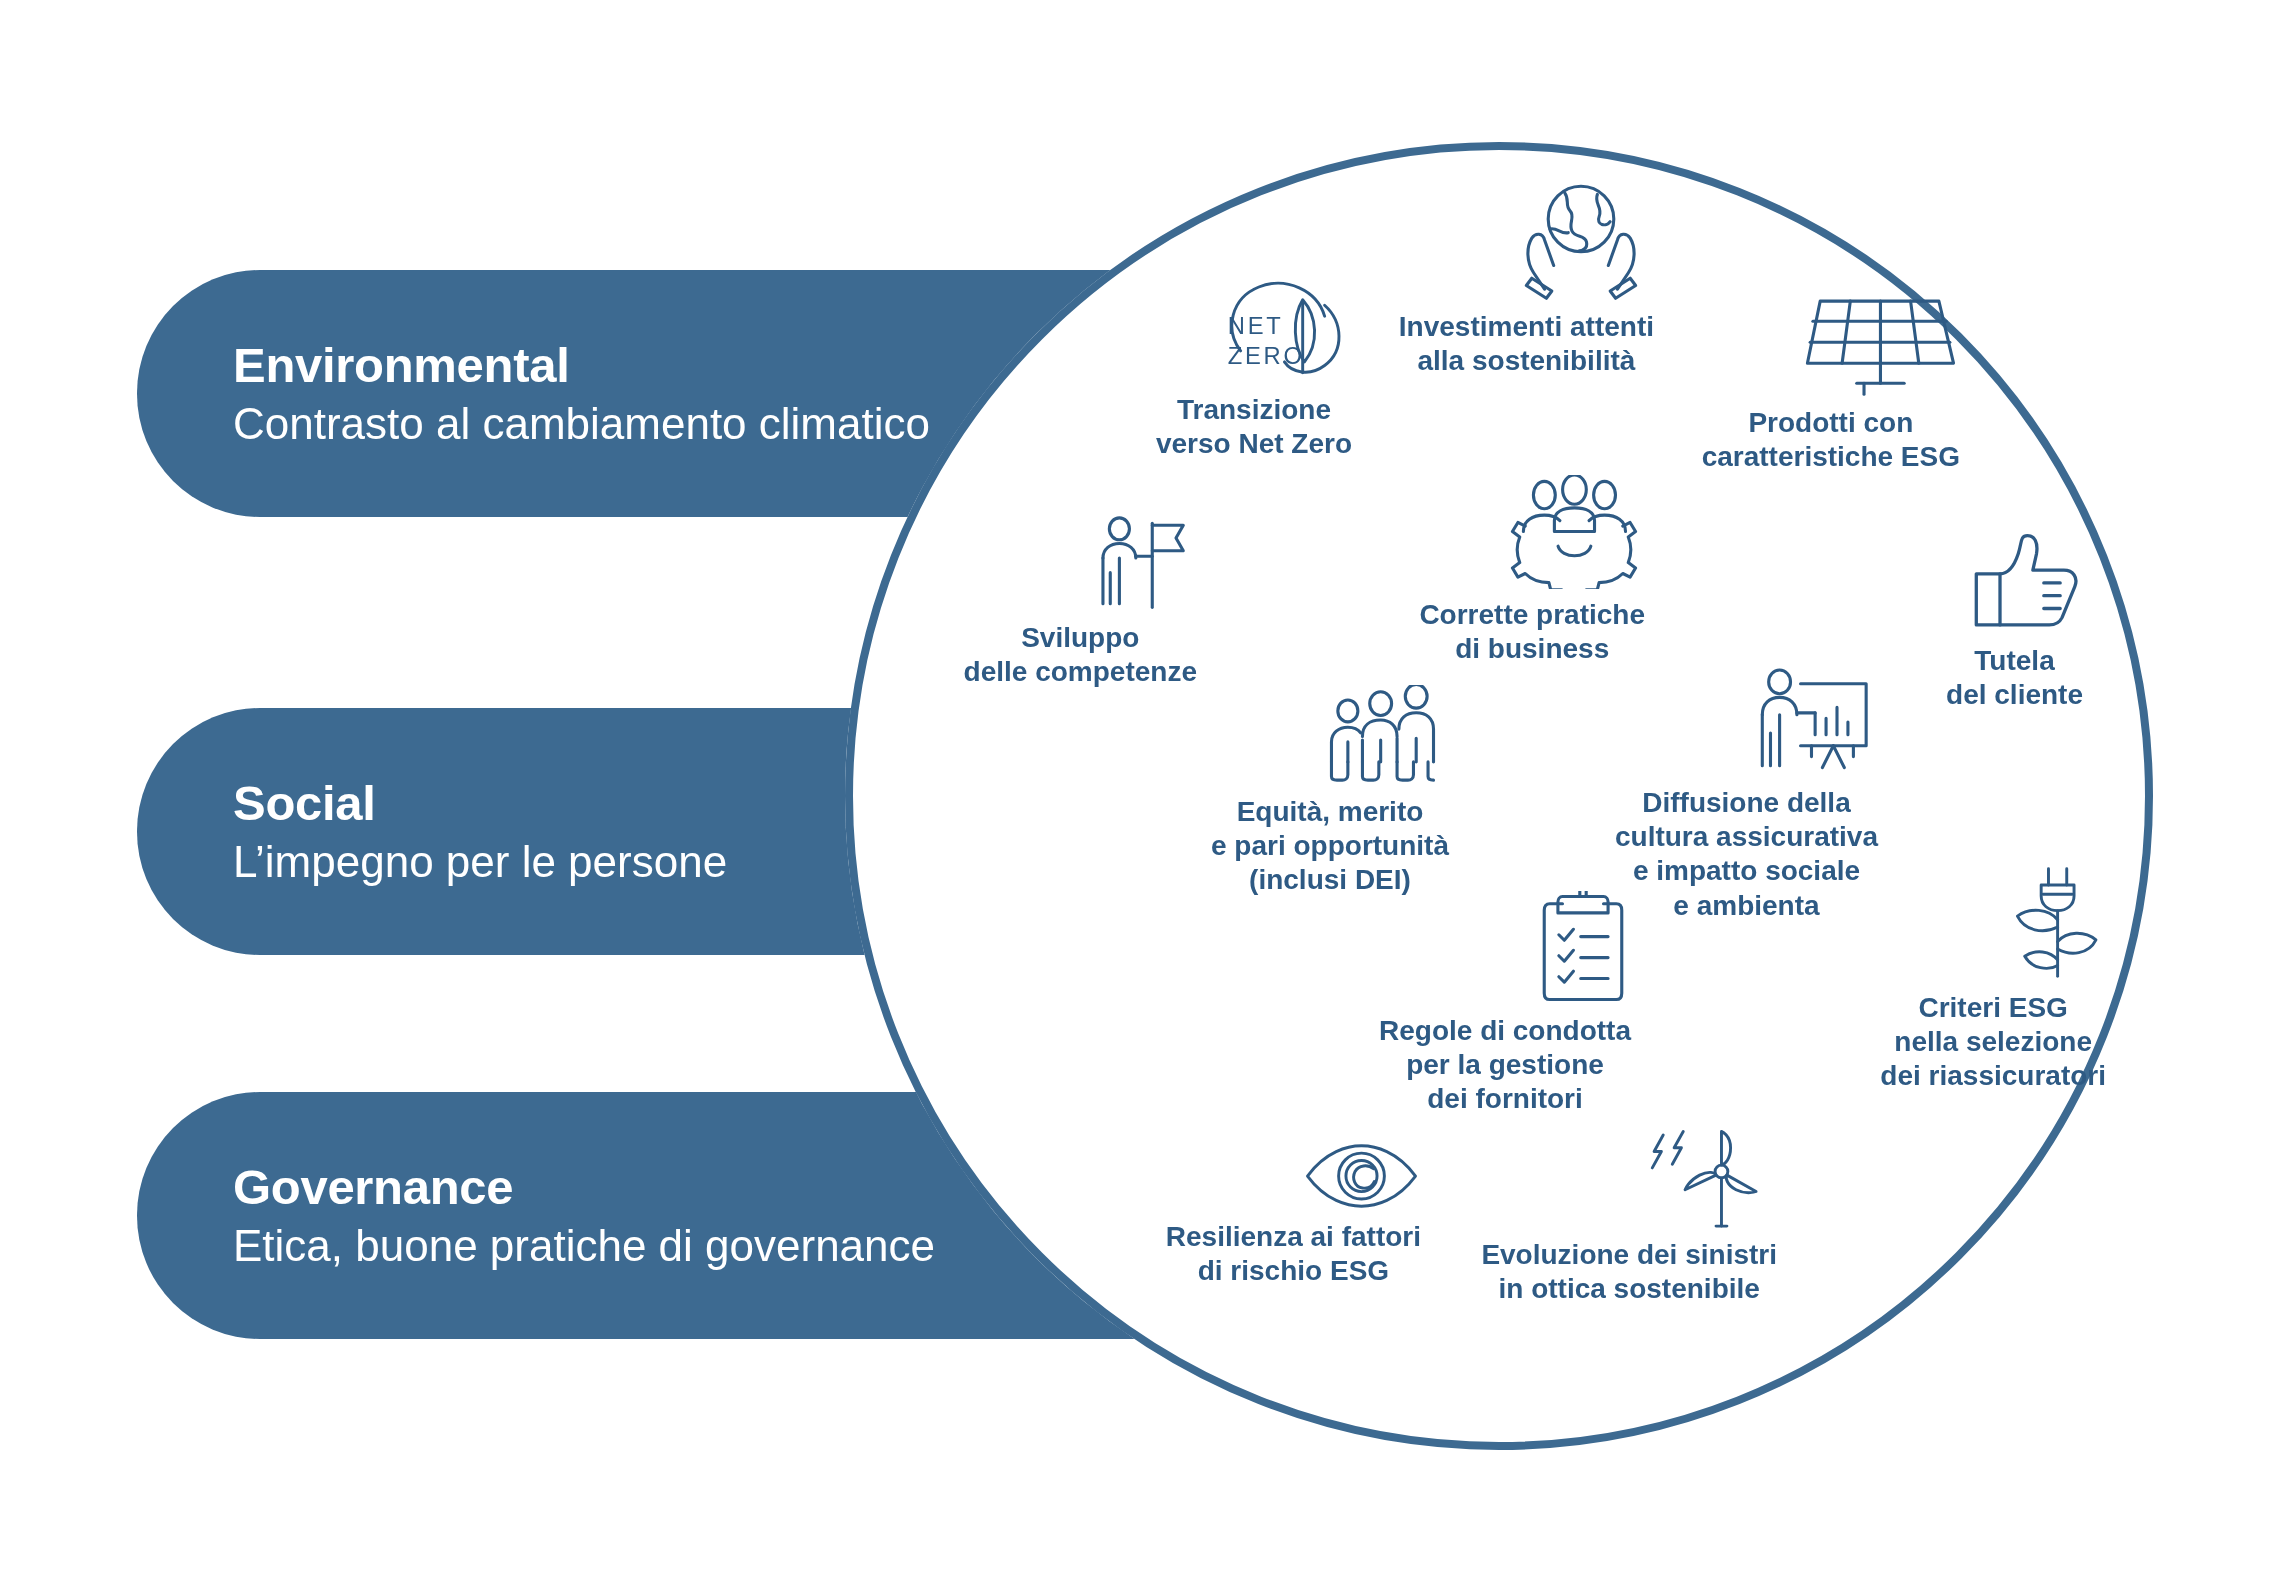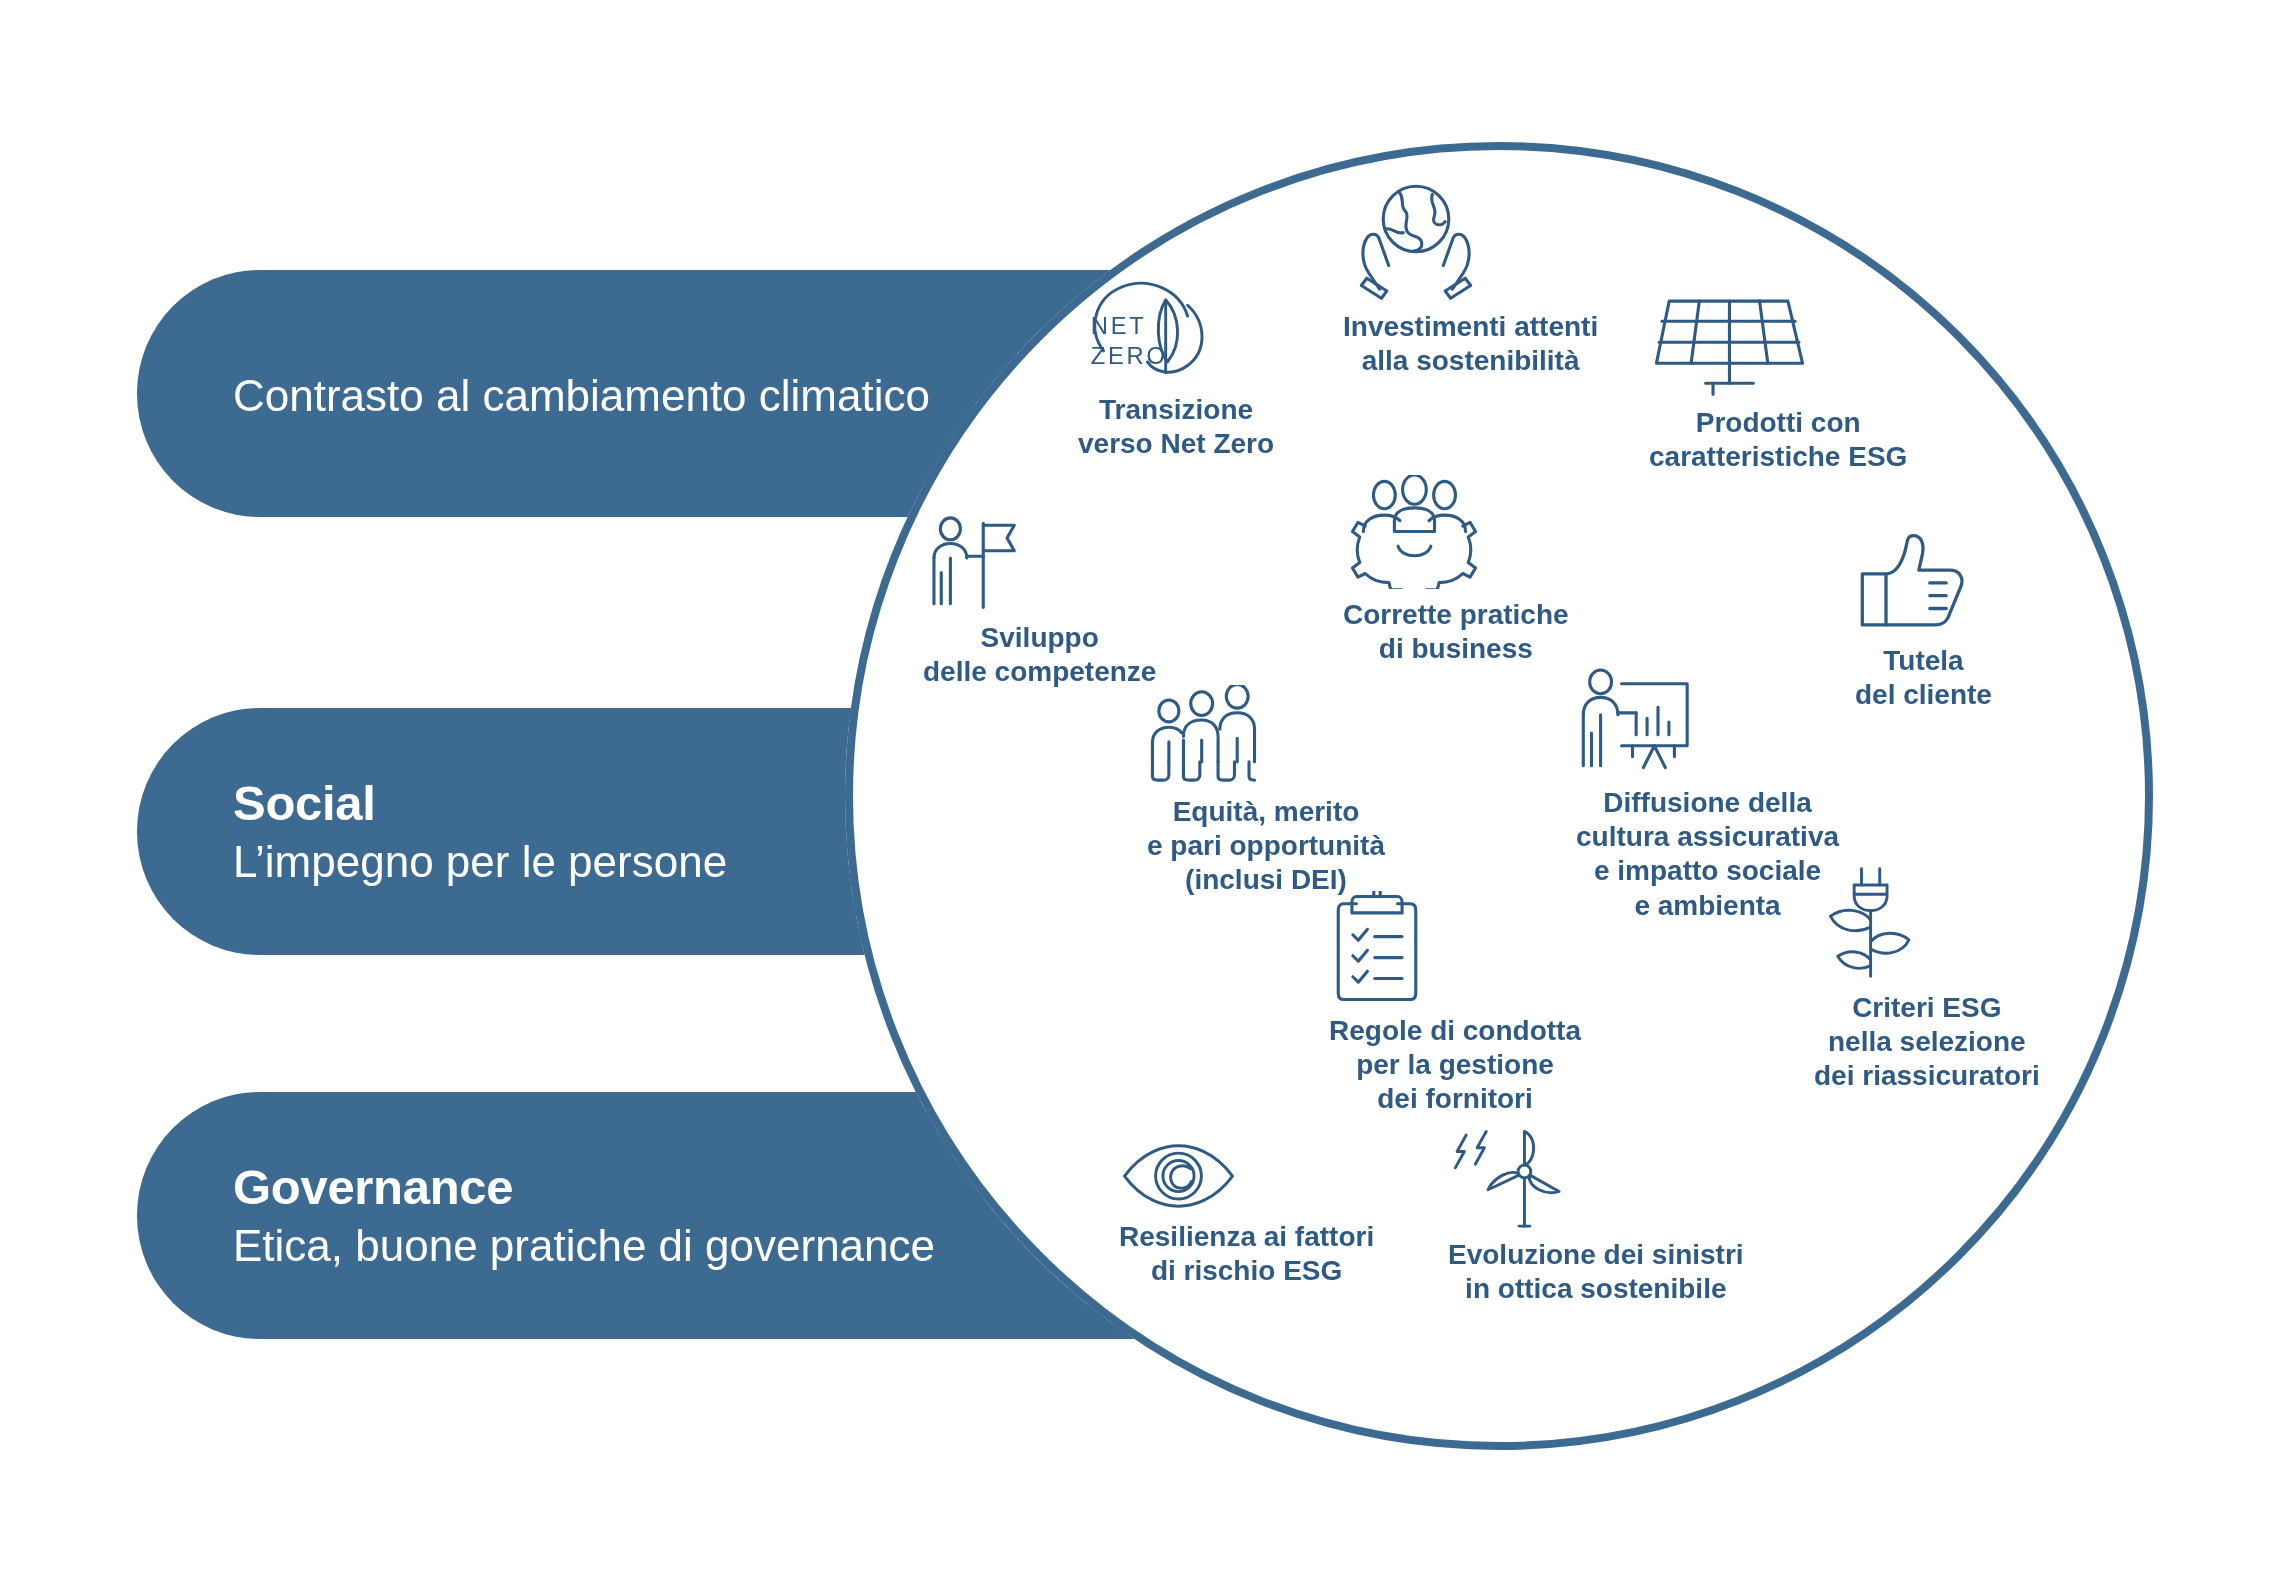--- a/index.html
+++ b/index.html
@@ -77,21 +77,21 @@
     background: transparent;
     z-index: 6;
   }
 
   
   .topic {
     position: absolute;
     z-index: 7;
     display: flex;
     flex-direction: column;
-    align-items: flex-start;
+    align-items: flex-end;
     text-align: center;
     color: #2e5a84;
   }
   .topic-icon {
     display: block;
     line-height: 0;
     color: #2e5a84;
   }
   .topic-icon svg { display: block; }
   .topic-label {
@@ -102,20 +102,21 @@
     color: #2e5a84;
     white-space: pre-line;
   }
 </style>
 </head>
 <body>
 
 <div id="stage">
 
   <div class="banner" id="banner-env">
+    <div class="banner-title">Environmental</div>
     <div class="banner-sub">Contrasto al cambiamento climatico</div>
   </div>
 
   <div class="banner" id="banner-soc">
     <div class="banner-title">Social</div>
     <div class="banner-sub">L’impegno per le persone</div>
   </div>
 
   <div class="banner" id="banner-gov">
     <div class="banner-title">Governance</div>

